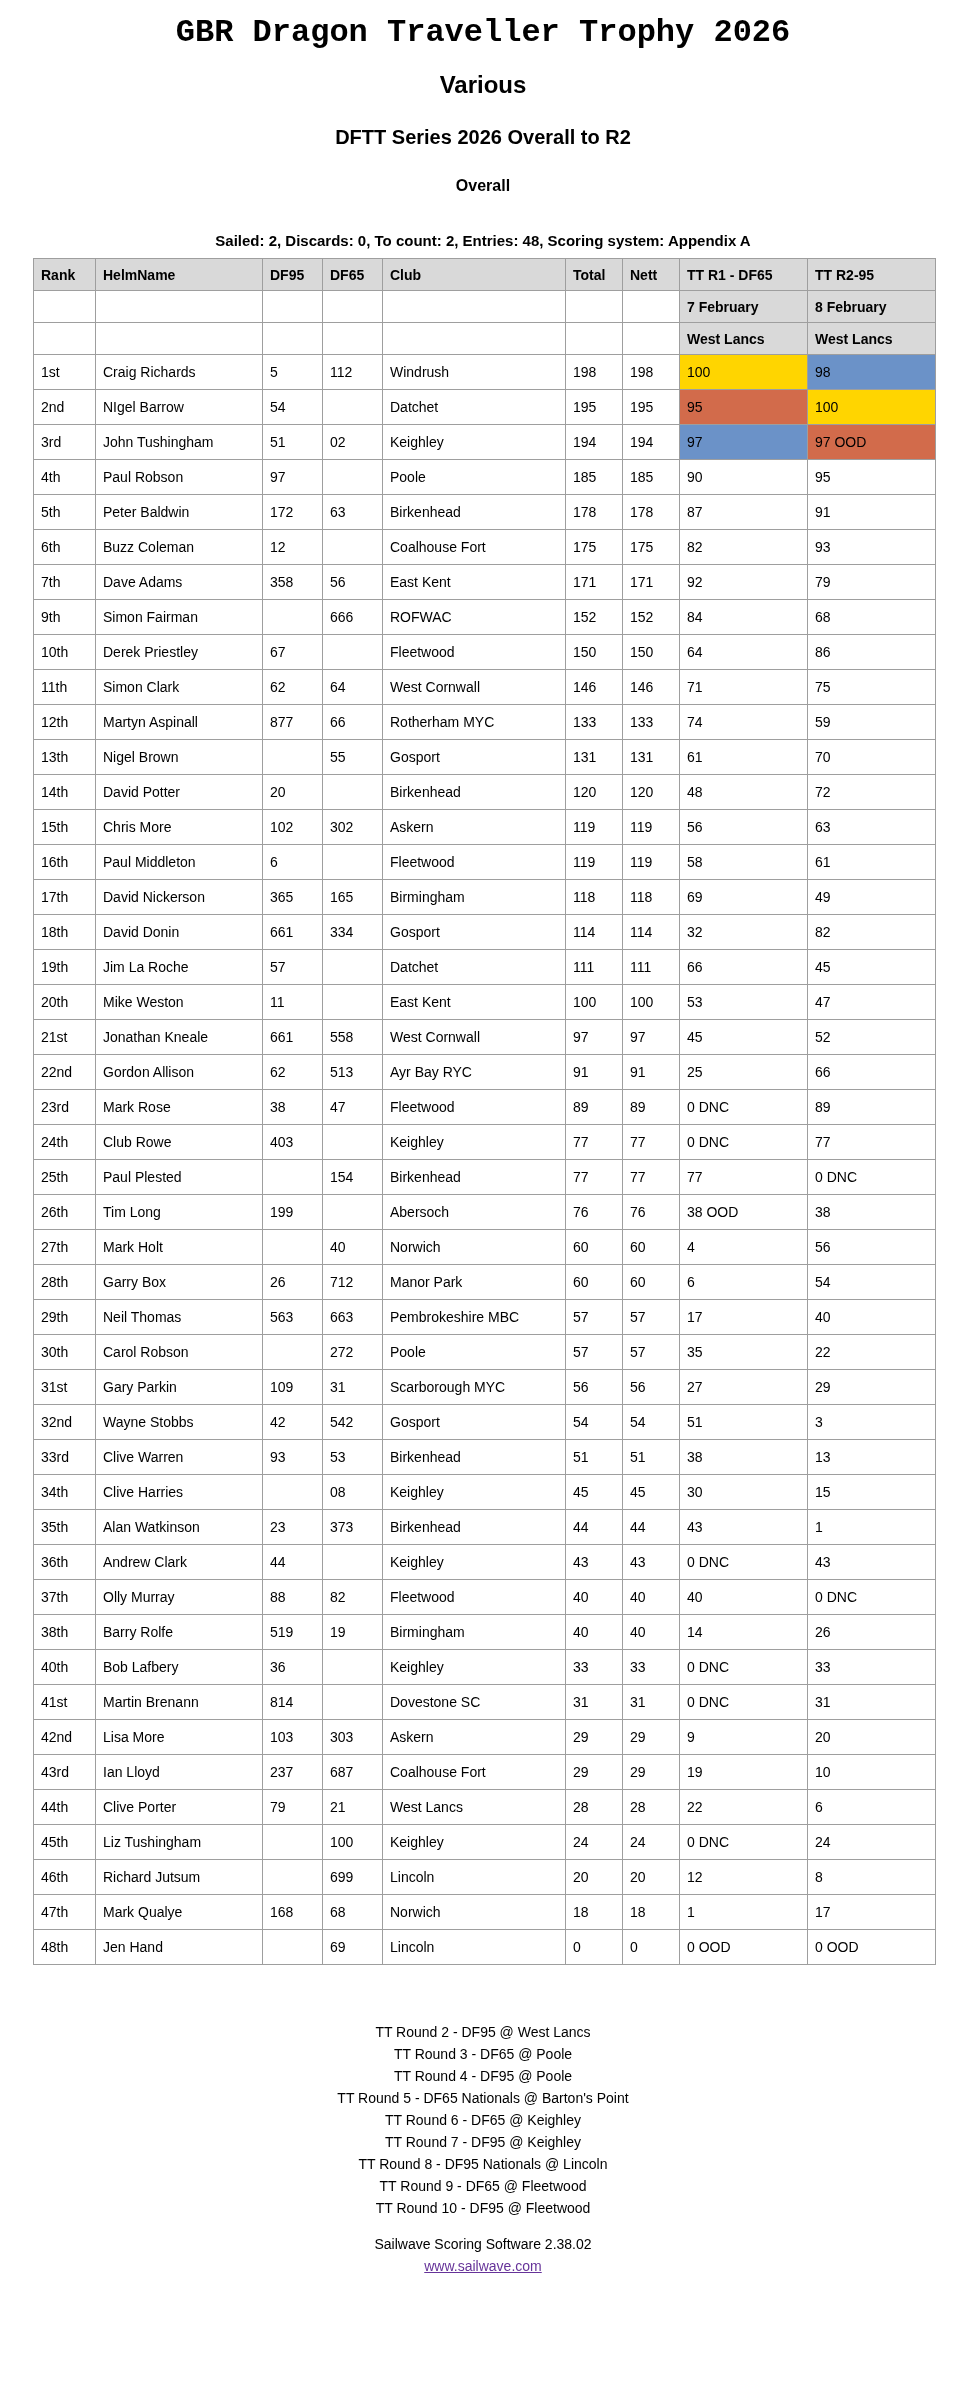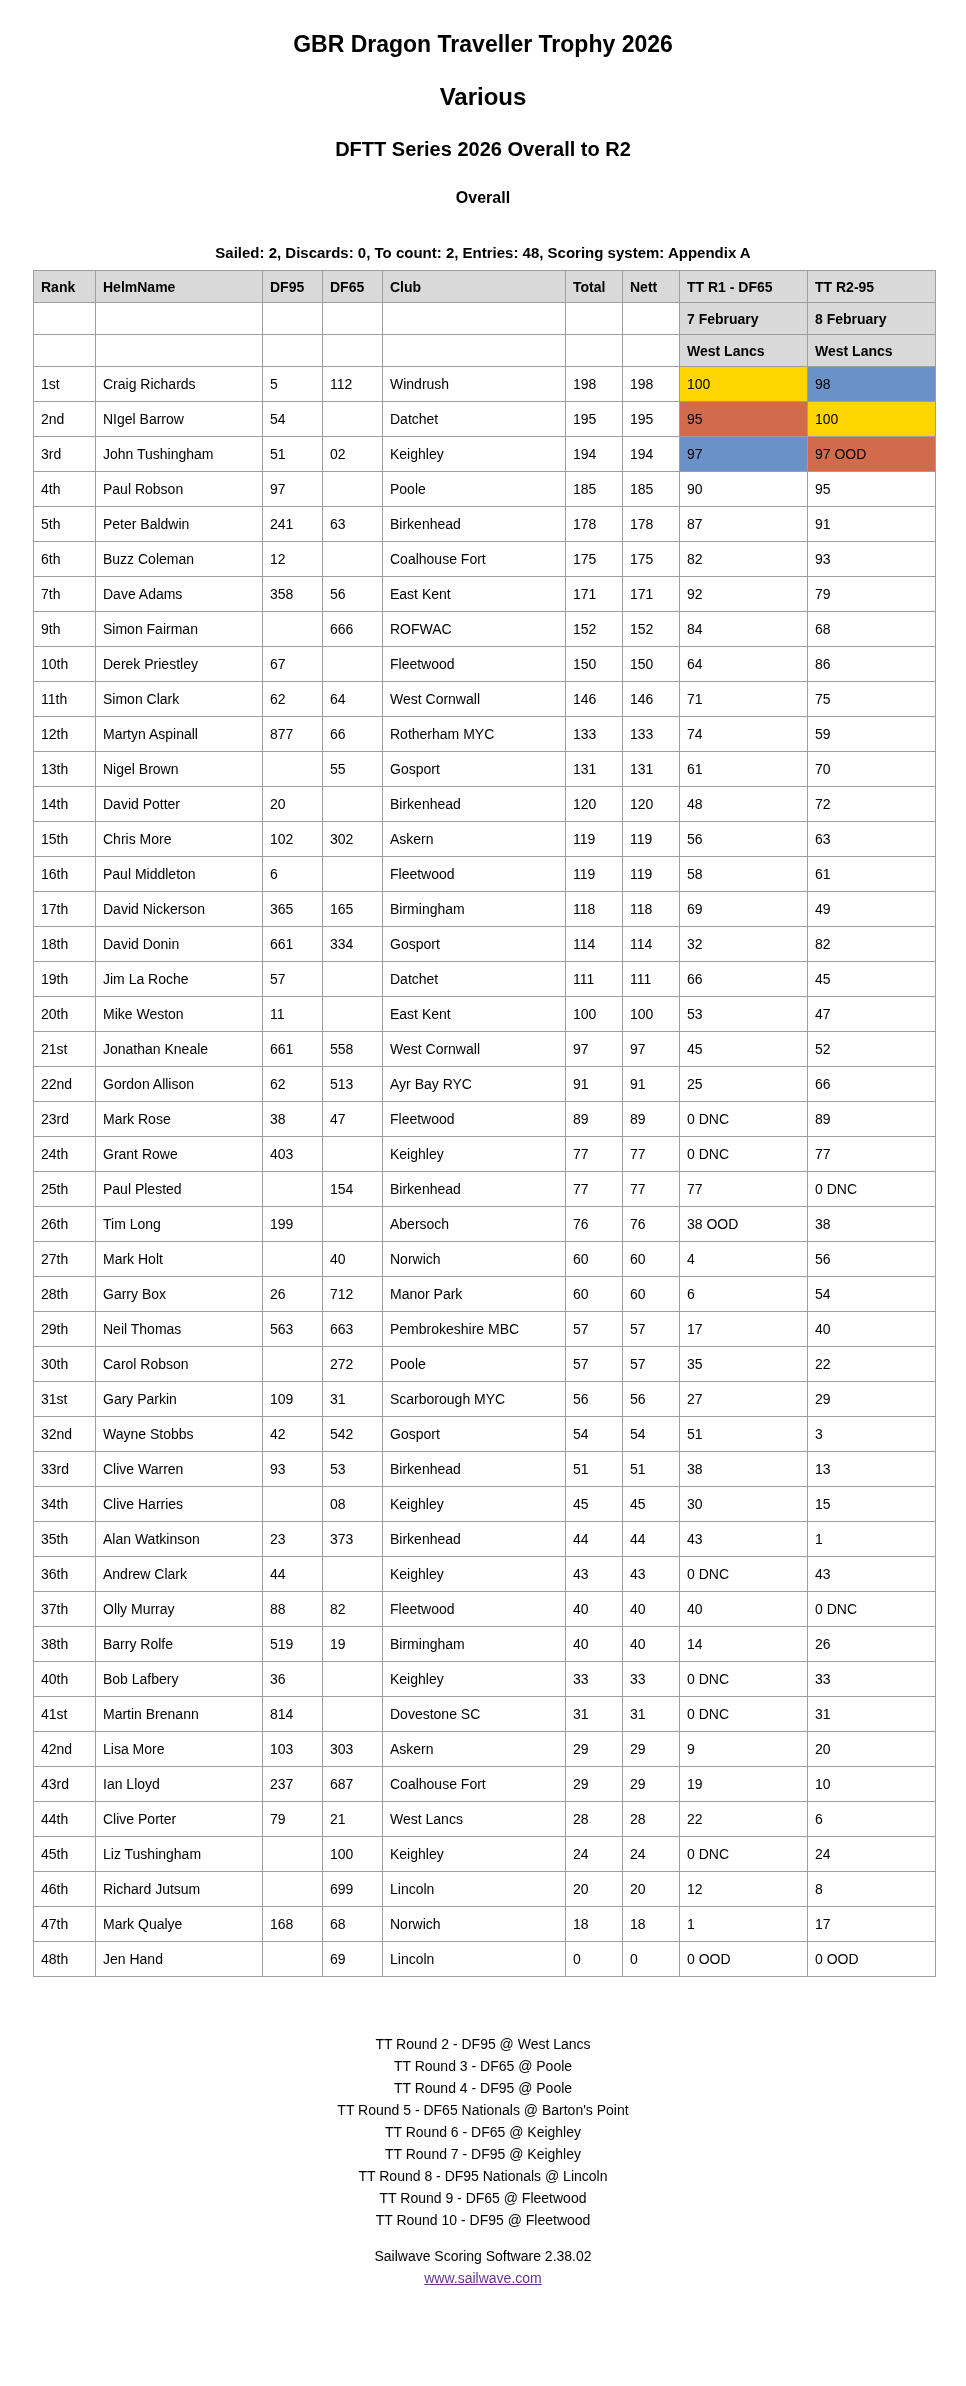--- a/index.html
+++ b/index.html
@@ -10,21 +10,21 @@
     color: #000000;
   }
   .page {
     width: 966px;
     min-height: 2386px;
     margin: 0 auto;
     background: #ffffff;
   }
   
   .head-block { text-align: center; font-weight: bold; }
-  .t-title   { font-size: 23px; line-height: 37px; padding-top: 26px; }
+  .t-title   { font-size: 32px; line-height: 37px; padding-top: 14px; font-family: Liberation Mono, monospace; }
   .t-venue   { font-size: 24px; line-height: 28px; margin-top: 20px; }
   .t-series  { font-size: 20px; line-height: 23px; margin-top: 27px; }
   .t-section { font-size: 16px; line-height: 19px; margin-top: 27px; }
   .t-summary { font-size: 15px; line-height: 18px; margin-top: 37px; }
 
   
   table.results {
     border-collapse: collapse;
     table-layout: fixed;
     width: 902px;
@@ -165,21 +165,21 @@
           <td></td>
           <td>Poole</td>
           <td>185</td>
           <td>185</td>
           <td>90</td>
           <td>95</td>
         </tr>
         <tr>
           <td>5th</td>
           <td>Peter Baldwin</td>
-          <td>241</td>
+          <td>172</td>
           <td>63</td>
           <td>Birkenhead</td>
           <td>178</td>
           <td>178</td>
           <td>87</td>
           <td>91</td>
         </tr>
         <tr>
           <td>6th</td>
           <td>Buzz Coleman</td>
@@ -362,21 +362,21 @@
           <td>38</td>
           <td>47</td>
           <td>Fleetwood</td>
           <td>89</td>
           <td>89</td>
           <td>0 DNC</td>
           <td>89</td>
         </tr>
         <tr>
           <td>24th</td>
-          <td>Grant Rowe</td>
+          <td>Club Rowe</td>
           <td>403</td>
           <td></td>
           <td>Keighley</td>
           <td>77</td>
           <td>77</td>
           <td>0 DNC</td>
           <td>77</td>
         </tr>
         <tr>
           <td>25th</td>

